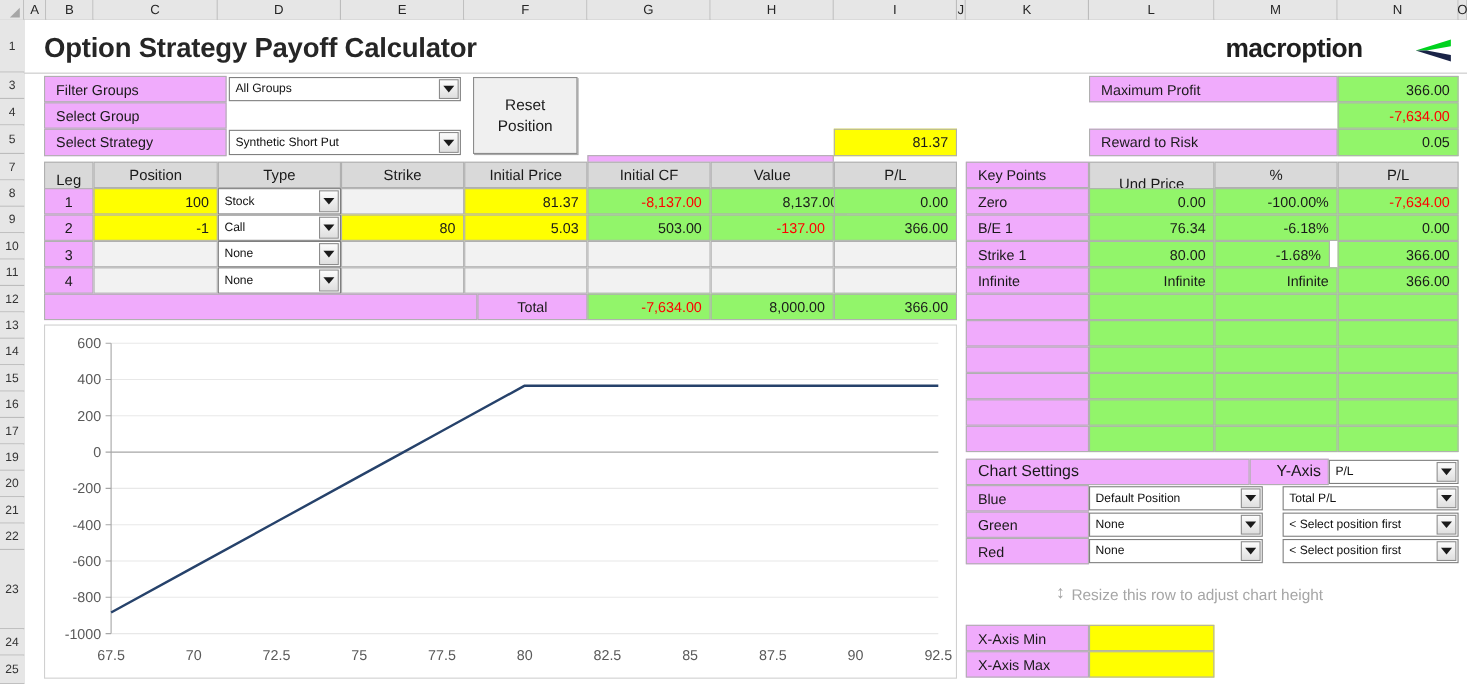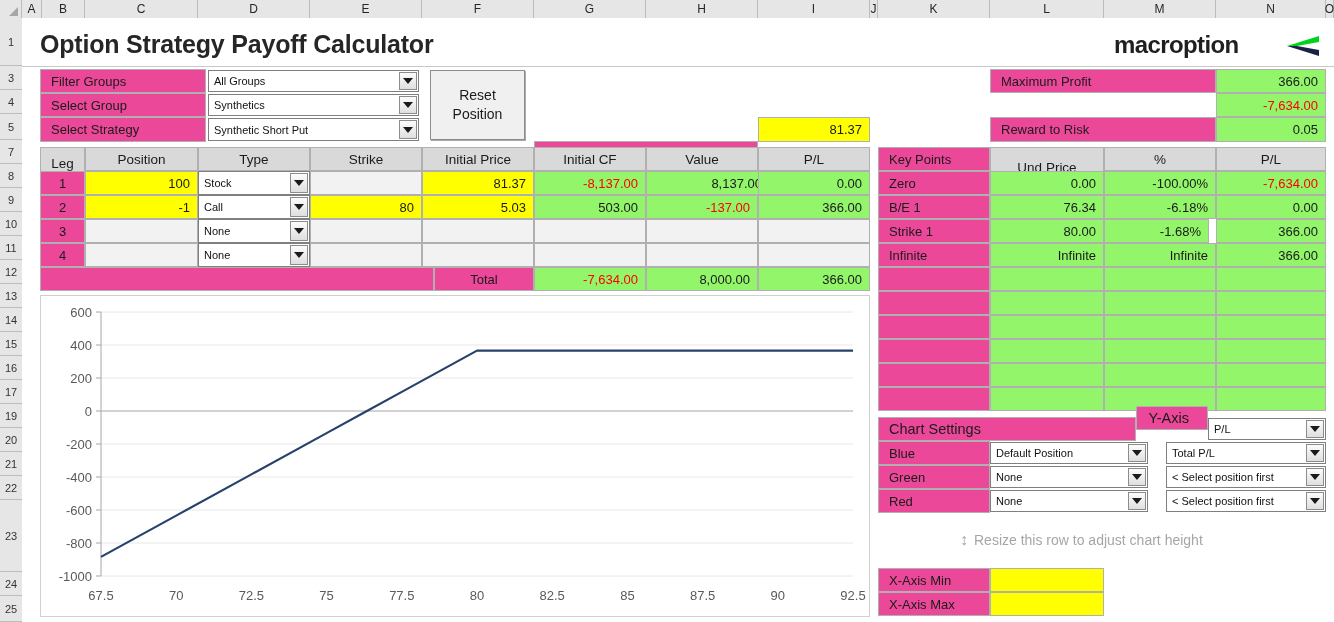--- a/index.html
+++ b/index.html
@@ -22,21 +22,21 @@
   .rowhdr{ position:absolute; left:0; top:18px; width:22px; height:604px;
     background:#e6e6e6; border-right:1px solid #9a9a9a; }
   .rowhdr .rh{ position:absolute; left:0; width:22px; background:#e6e6e6;
     border-bottom:1px solid #bcbcbc; font-size:11px; color:#333;
     display:flex; align-items:center; justify-content:center; }
 
   
   .cell{ position:absolute; font-size:13px; color:#1a1a1a;
     display:flex; align-items:center; overflow:hidden; white-space:nowrap; }
 
-  .lbl{ background:#ec4899; border:1px solid #b0b0b0; padding-left:10px;
+  .lbl{ background:#f0abfc; border:1px solid #b0b0b0; padding-left:10px;
         color:#1a1a1a; }
   .lbl.ctr{ justify-content:center; padding-left:0; }
   .yellow{ background:#ffff00; border:1px solid #b0b0b0; justify-content:flex-end;
            padding-right:7px; }
   .green{ background:#92f56a; border:1px solid #b0b0b0; justify-content:flex-end;
           padding-right:7px; }
   .greenblank{ background:#92f56a; border:1px solid #b0b0b0; }
   .plain{ background:#f2f2f2; border:1px solid #b0b0b0; }
   .neg{ color:#ff0000; }
   .hdrcell{ background:#d9d9d9; border:1px solid #b0b0b0; justify-content:center;
@@ -128,24 +128,20 @@
   </svg>
   <div class="sep" style="left:22px; top:66px; width:1312px; height:1px;"></div>
 
   <div class="cell lbl" style="left:40px; top:69px; width:166px; height:24px;">Filter Groups</div>
   <div class="dd" style="left:208px; top:70px; width:211px; height:22px;">
     <span>All Groups</span>
     <span class="arrowbox"></span>
   </div>
 
   <div class="cell lbl" style="left:40px; top:93px; width:166px; height:24px;">Select Group</div>
-  <div class="dd" style="left:208px; top:94px; width:211px; height:22px;">
-    <span>Synthetics</span>
-    <span class="arrowbox"></span>
-  </div>
 
   <div class="cell lbl" style="left:40px; top:117px; width:166px; height:25px;">Select Strategy</div>
   <div class="dd" style="left:208px; top:118px; width:211px; height:23px;">
     <span>Synthetic Short Put</span>
     <span class="arrowbox"></span>
   </div>
 
   <div class="btn" style="left:430px; top:70px; width:95px; height:70px;">
     <span>Reset</span>
     <span>Position</span>
@@ -274,21 +270,21 @@
   <div class="cell greenblank" style="left:990px;  top:363px; width:114px; height:24px;"></div>
   <div class="cell greenblank" style="left:1104px; top:363px; width:112px; height:24px;"></div>
   <div class="cell greenblank" style="left:1216px; top:363px; width:110px; height:24px;"></div>
 
   <div class="cell lbl" style="left:878px;  top:387px; width:112px; height:24px;"></div>
   <div class="cell greenblank" style="left:990px;  top:387px; width:114px; height:24px;"></div>
   <div class="cell greenblank" style="left:1104px; top:387px; width:112px; height:24px;"></div>
   <div class="cell greenblank" style="left:1216px; top:387px; width:110px; height:24px;"></div>
 
   <div class="cell lbl" style="left:878px; top:417px; width:258px; height:24px; font-size:14.5px;">Chart Settings</div>
-  <div class="cell lbl" style="left:1136px; top:406px; width:72px; height:24px; justify-content:flex-end; padding-right:18px; font-size:14.5px;">Y-Axis</div>
+  <div class="cell lbl" style="left:1136px; top:417px; width:72px; height:24px; justify-content:flex-end; padding-right:6px; font-size:14.5px;">Y-Axis</div>
   <div class="dd" style="left:1208px; top:418px; width:118px; height:22px;">
     <span>P/L</span>
     <span class="arrowbox"></span>
   </div>
 
   <div class="cell lbl" style="left:878px; top:441px; width:112px; height:24px;">Blue</div>
   <div class="dd" style="left:990px; top:442px; width:158px; height:22px;">
     <span>Default Position</span>
     <span class="arrowbox"></span>
   </div>

